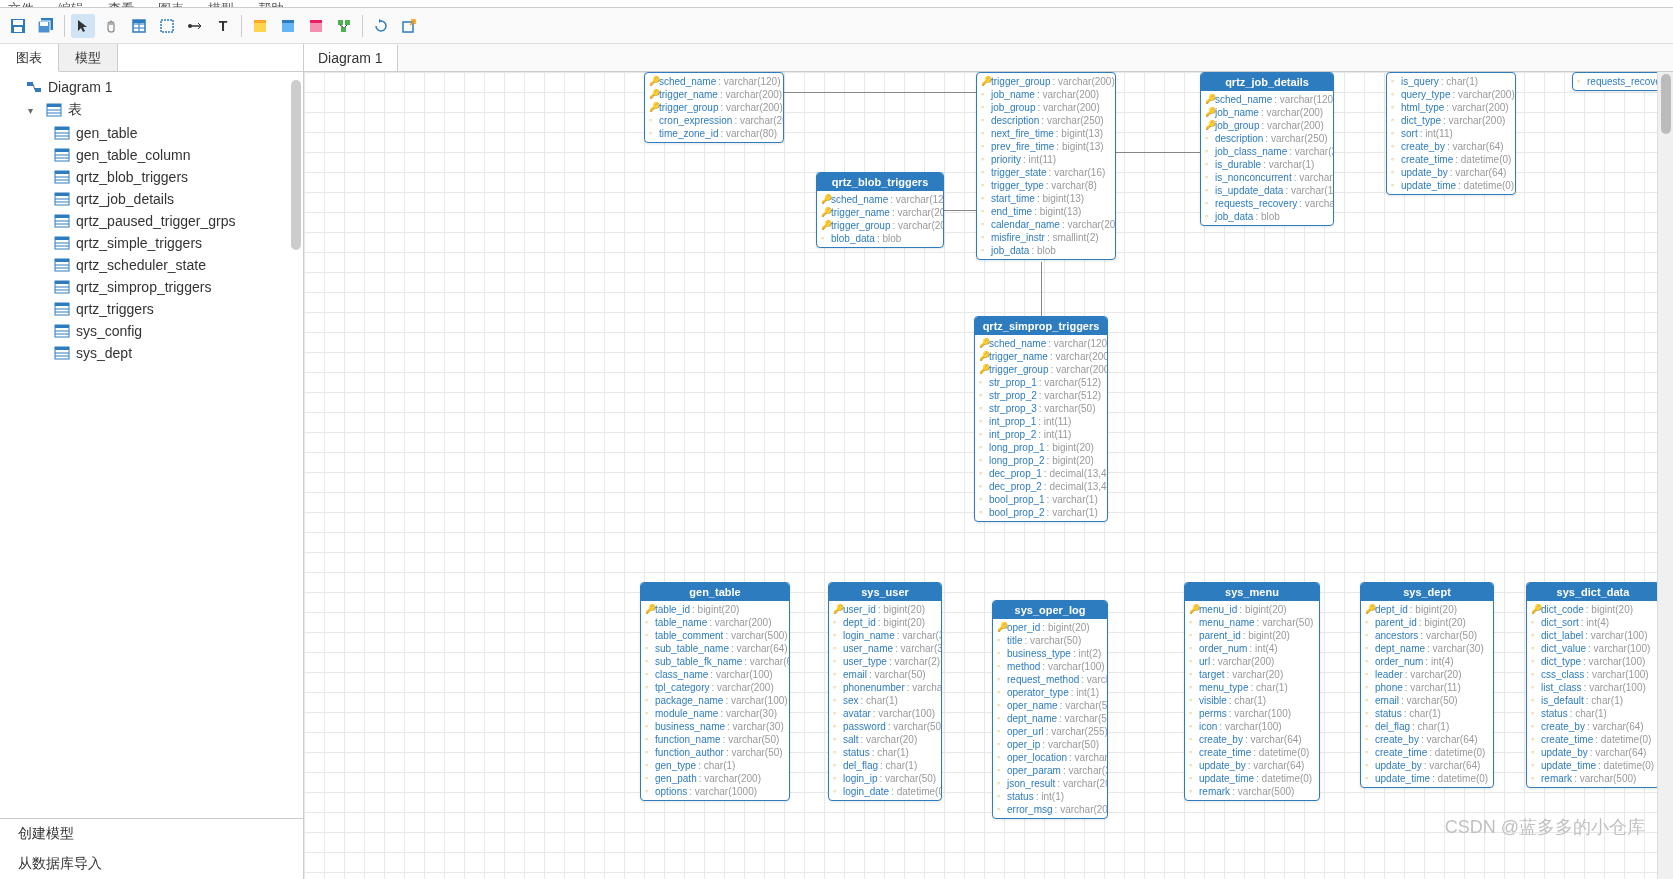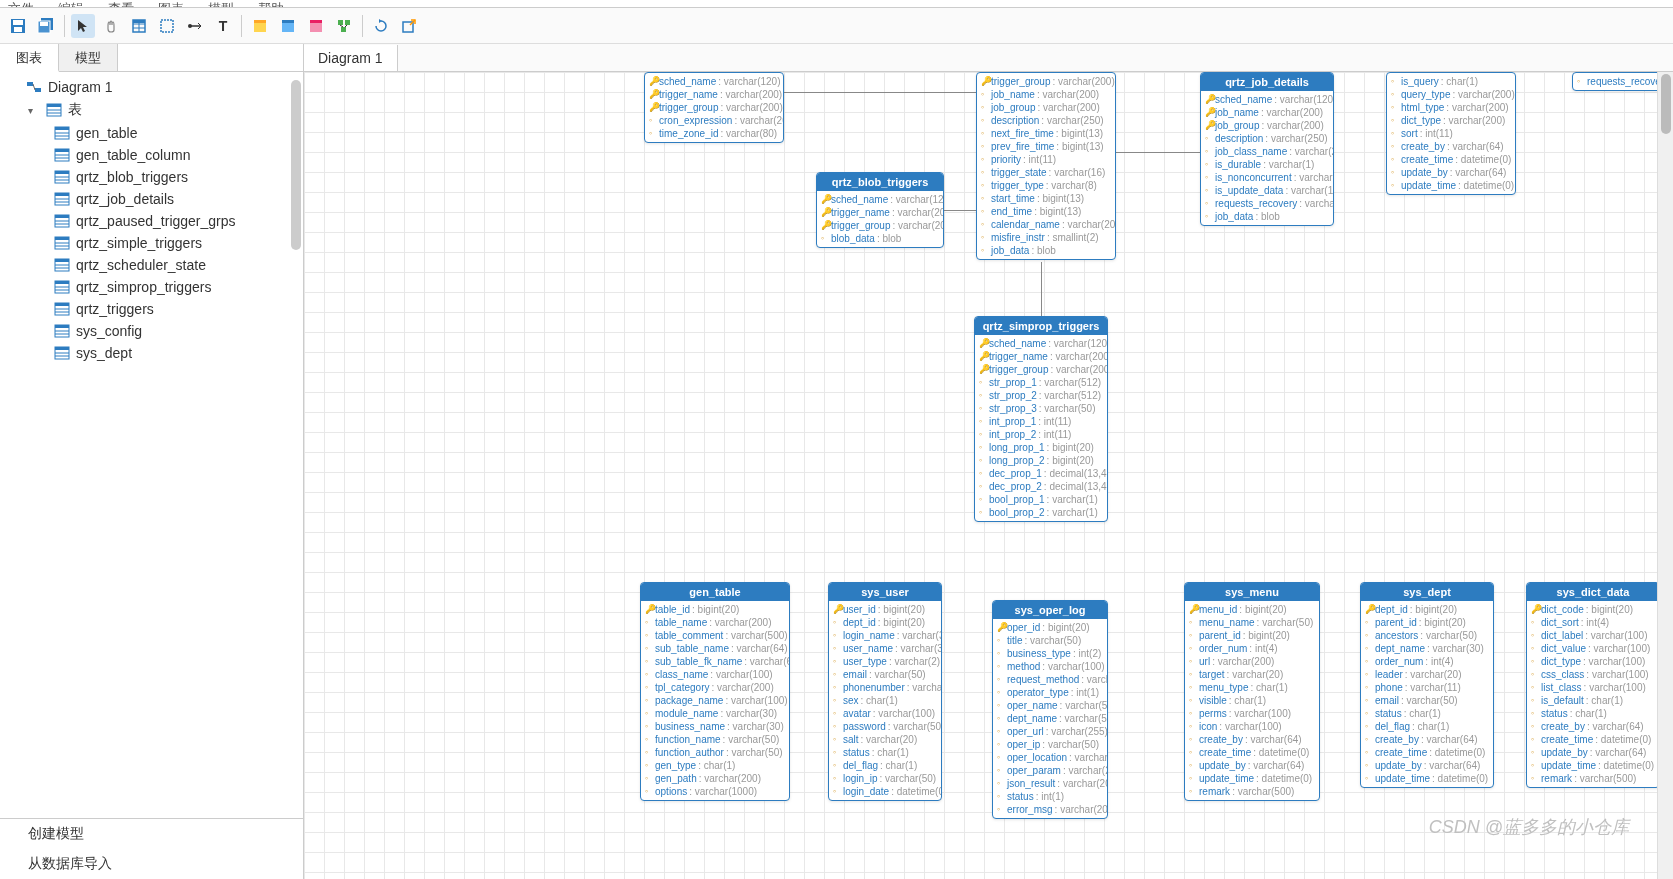--- a/index.html
+++ b/index.html
@@ -15,40 +15,40 @@
 .side-tab{padding:5px 16px;font-size:13px;cursor:pointer;border-right:1px solid #ccc}
 .side-tab.active{background:#fff;border-bottom:2px solid #fff;margin-bottom:-1px}
 .side-tab:not(.active){background:#f0f0f0}
 .tree{flex:1;overflow-y:auto;padding:4px 0;position:relative}
 .tree-scroll{position:absolute;right:2px;top:8px;width:10px;height:170px;background:#ccc;border-radius:5px}
 .tree-item{display:flex;align-items:center;padding:3px 8px;gap:6px;cursor:pointer;font-size:14px}
 .tree-item.lvl1{padding-left:28px}
 .tree-item.lvl2{padding-left:54px}
 .expand{width:12px;font-size:10px;color:#666}
 .side-actions{border-top:1px solid #ccc}
-.side-action{padding:6px 28px;font-size:14px;cursor:pointer}
+.side-action{padding:6px 18px;font-size:14px;cursor:pointer}
 .canvas-wrap{flex:1;position:relative;background:#fff}
 .canvas-tab{position:absolute;top:0;left:0;right:0;height:28px;border-bottom:1px solid #ccc;display:flex;align-items:center;background:#fafafa}
 .canvas-tab span{padding:5px 14px;background:#fff;border-right:1px solid #ccc;font-size:14px}
 .canvas{position:absolute;top:28px;left:0;right:16px;bottom:0;overflow:hidden;
 background-image:linear-gradient(#e8e8e8 1px,transparent 1px),linear-gradient(90deg,#e8e8e8 1px,transparent 1px);
 background-size:20px 20px}
 .vscroll{position:absolute;right:0;top:28px;width:16px;bottom:0;background:#f0f0f0;border-left:1px solid #ddd}
 .vscroll-thumb{width:10px;margin:2px auto;height:60px;background:#bbb;border-radius:5px}
 .entity{position:absolute;border:1px solid #2d7cc0;border-radius:4px;background:#fff;font-size:10px;overflow:hidden;box-shadow:0 1px 3px rgba(0,0,0,0.1)}
 .entity-head{background:#2d7cc0;color:#fff;text-align:center;padding:3px 4px;font-weight:bold;font-size:11px}
 .entity-body{padding:2px 4px}
 .erow{display:flex;align-items:center;line-height:13px;white-space:nowrap}
 .pk{color:#d9a441;font-size:9px;width:10px;flex-shrink:0}
 .fn{color:#2d7cc0}
 .ft{color:#999;margin-left:2px}
 .conn{position:absolute;background:#888;pointer-events:none}
 .conn.h{height:1px}
 .conn.v{width:1px}
-.watermark{position:absolute;right:28px;bottom:40px;color:#c0c0c0;font-size:18px;font-style:italic;pointer-events:none}
+.watermark{position:absolute;right:12px;bottom:40px;color:#c0c0c0;font-size:18px;pointer-events:none}
 svg{display:block}
 </style>
 </head>
 <body>
 
 <div class="menubar" id="menubar">
     <span>文件</span>
     <span>编辑</span>
     <span>查看</span>
     <span>图表</span>

